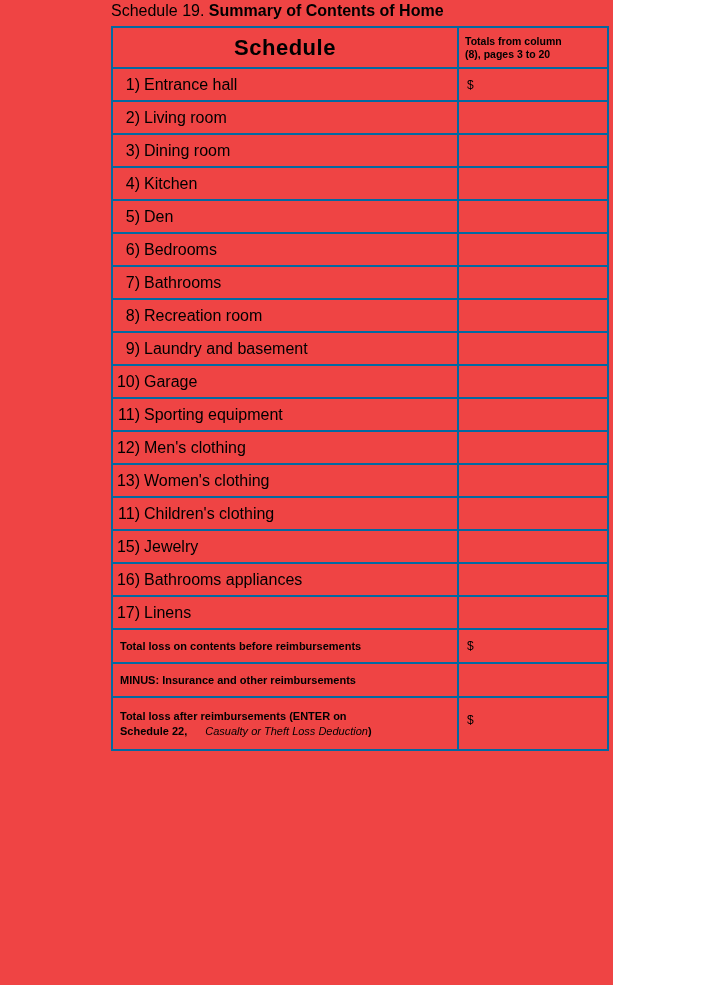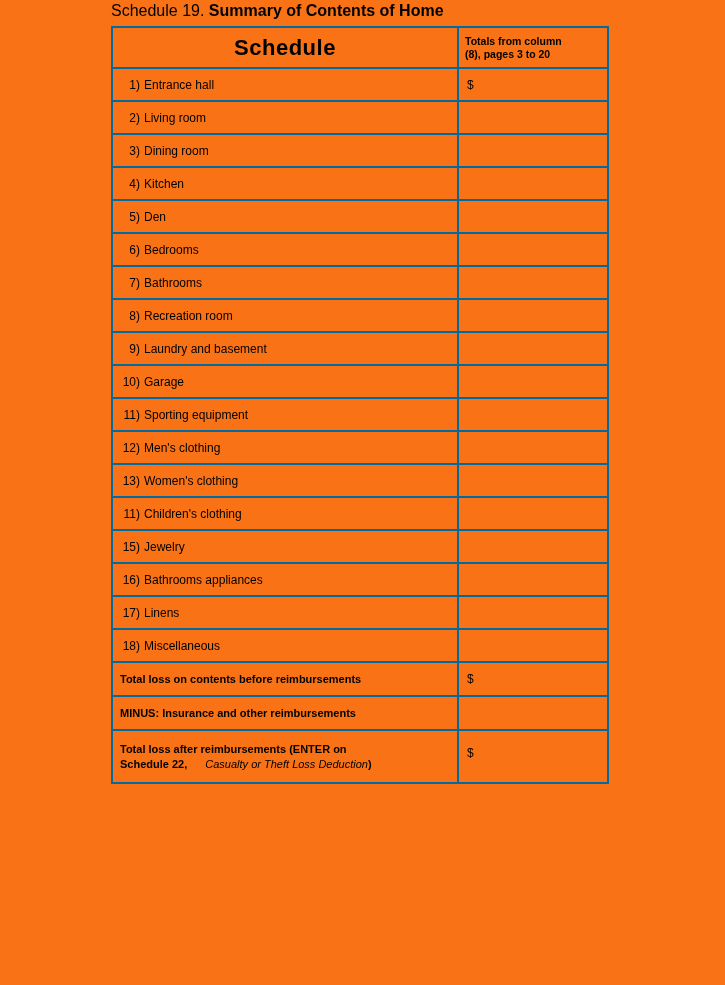--- a/index.html
+++ b/index.html
@@ -8,23 +8,23 @@
     background: #ffffff;
   }
   body {
     width: 725px;
     height: 985px;
     font-family: "Liberation Sans", "DejaVu Sans", sans-serif;
     color: #000000;
   }
   .page {
     position: relative;
-    width: 725px;
+    width: 613px;
     height: 985px;
-    background: #f97316;
+    background: #ef4444;
     overflow: hidden;
     text-decoration: underline;
   }
   .doc-title {
     position: absolute;
     left: 111px;
     top: 2px;
     font-size: 16px;
     white-space: nowrap;
   }
@@ -53,21 +53,21 @@
   }
   .hdr-totals {
     font-size: 10.5px;
     font-weight: bold;
     text-align: left;
     line-height: 13px;
     padding: 2px 3px 2px 6px;
   }
   tbody.items tr { height: 33px; }
   .label-cell {
-    font-size: 12px;
+    font-size: 16px;
     white-space: nowrap;
   }
   .num {
     display: inline-block;
     width: 26px;
     text-align: right;
     padding-right: 4px;
   }
   .value-cell {
     font-size: 12px;
@@ -173,24 +173,20 @@
           <td class="value-cell"></td>
         </tr>
         <tr>
           <td class="label-cell"><span class="num">16)</span><span>Bathrooms appliances</span></td>
           <td class="value-cell"></td>
         </tr>
         <tr>
           <td class="label-cell"><span class="num">17)</span><span>Linens</span></td>
           <td class="value-cell"></td>
         </tr>
-        <tr>
-          <td class="label-cell"><span class="num">18)</span><span>Miscellaneous</span></td>
-          <td class="value-cell"></td>
-        </tr>
       </tbody>
     <tbody class="totals">
       <tr class="sum-row">
         <td class="label-cell totals-label">Total loss on contents before reimbursements</td>
         <td class="value-cell">$</td>
       </tr>
       <tr class="sum-row">
         <td class="label-cell totals-label">MINUS: Insurance and other reimbursements</td>
         <td class="value-cell"></td>
       </tr>

